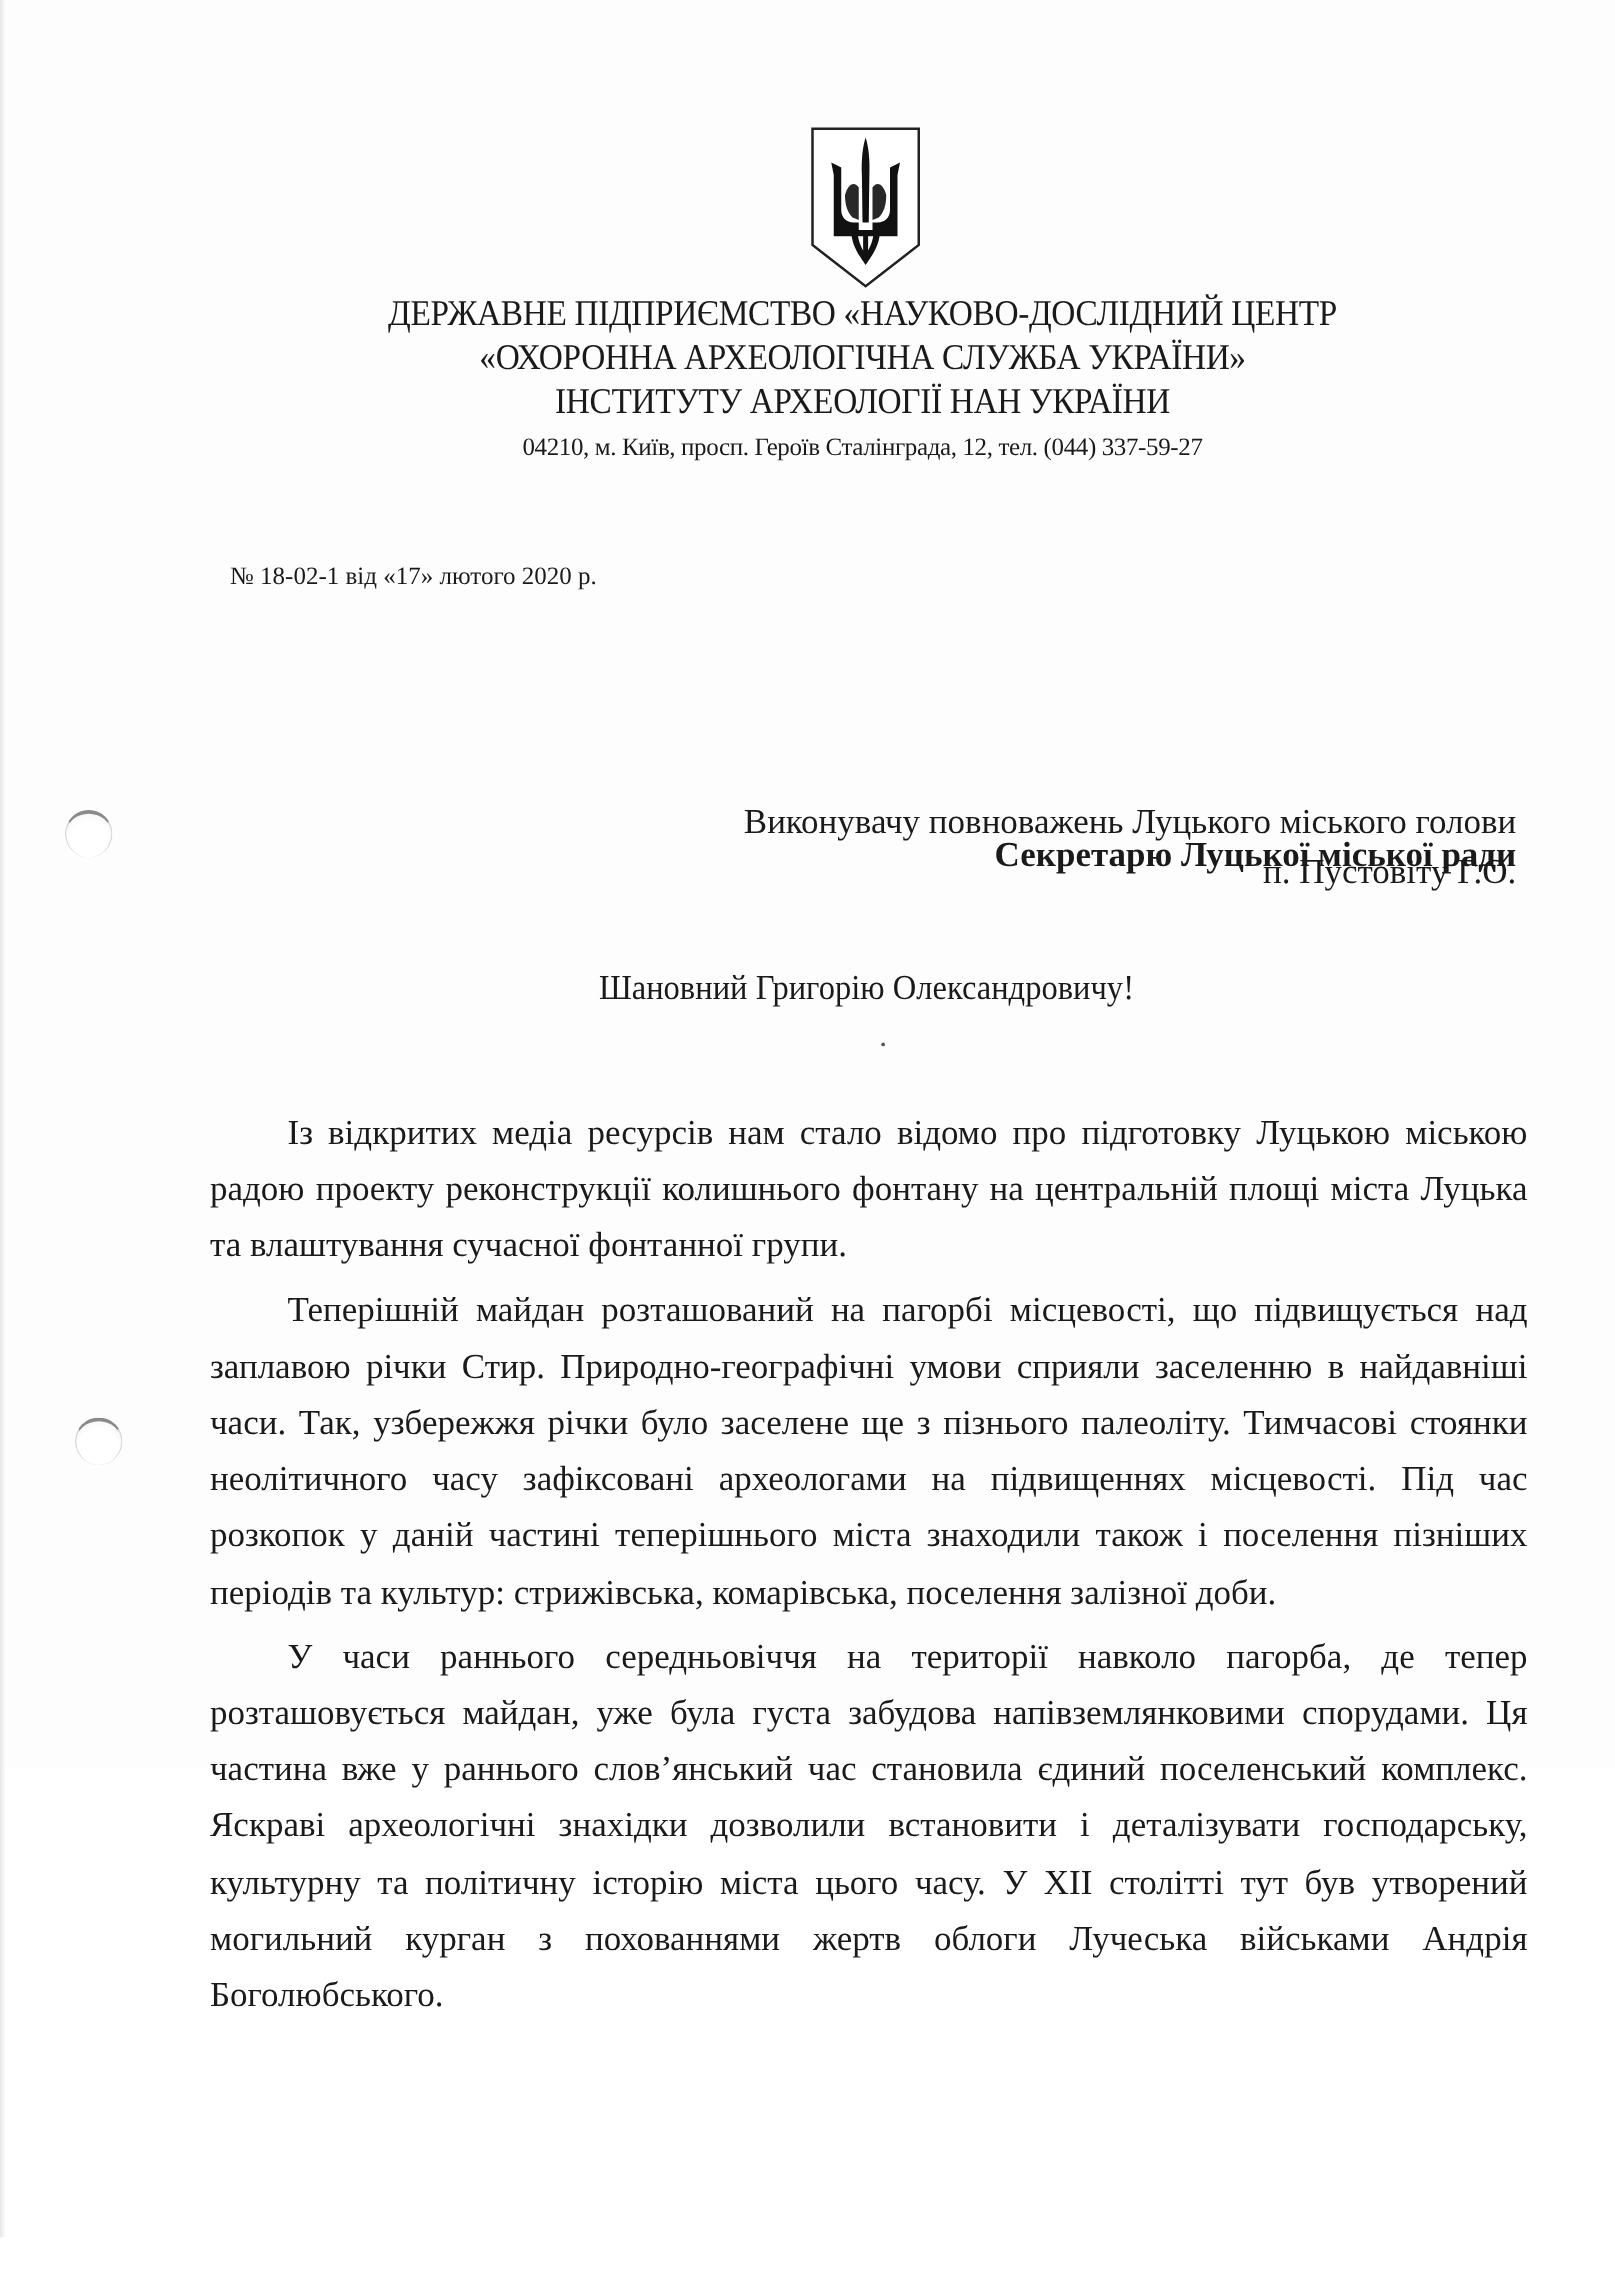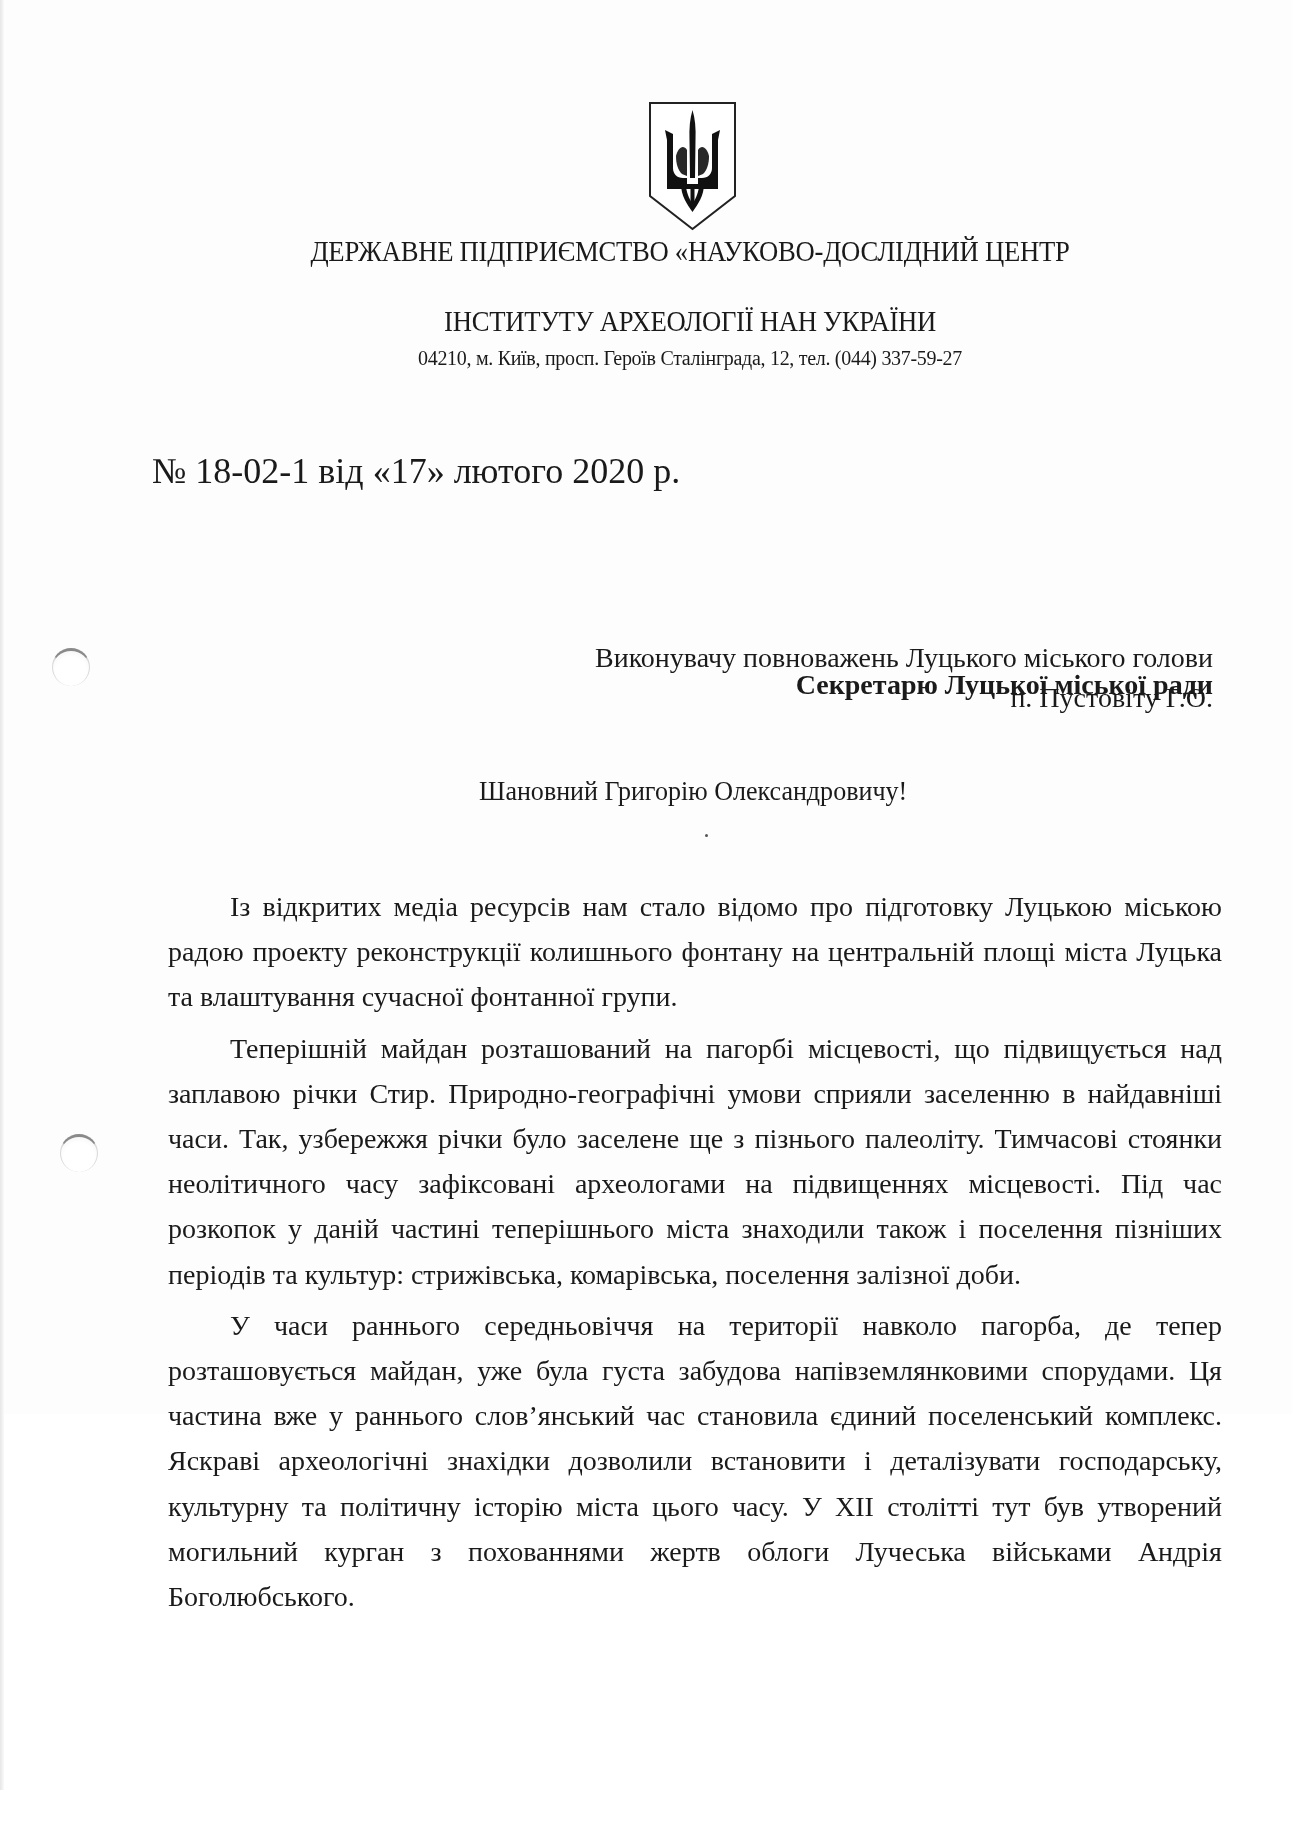--- a/index.html
+++ b/index.html
@@ -59,22 +59,22 @@
   }
   .lh-line { display: block; white-space: nowrap; }
   .letterhead .name { transform: scaleX(0.92); }
   .lh1 { top: 234px; }
   .lh2 { top: 269px; }
   .lh3 { top: 304px; text-align: center; }
   .lh4 { top: 341px; font-size: 20px; }
 
   .outgoing {
     position: absolute;
-    left: 152px; top: 450px;
-    font-size: 36px;
+    left: 184px; top: 450px;
+    font-size: 20px;
     white-space: nowrap;
   }
 
   .recipient {
     position: absolute;
     right: 79px;
     text-align: right;
     font-size: 28px;
     white-space: nowrap;
   }
@@ -132,20 +132,23 @@
       <path d="M62 56 C60 48 55 44 51 50 L51 76 L56 74 C60 70 62 64 62 56 Z" opacity="0.9"></path>
       <path d="M34 84 C34 96 40 104 45.5 112 C51 104 57 96 57 84 L52 84 C52 92 49 98 45.5 104 C42 98 39 92 39 84 Z"></path>
       <rect x="20" y="84" width="51" height="5"></rect>
       <rect x="43.5" y="86" width="4" height="20"></rect>
     </g>
   </svg>
 
   <div class="letterhead lh1">
     <span class="lh-line name">ДЕРЖАВНЕ ПІДПРИЄМСТВО «НАУКОВО-ДОСЛІДНИЙ ЦЕНТР</span>
   </div>
+  <div class="letterhead lh2">
+    <span class="lh-line name">«ОХОРОННА АРХЕОЛОГІЧНА СЛУЖБА УКРАЇНИ»</span>
+  </div>
   <div class="letterhead lh3">
     <span class="lh-line name">ІНСТИТУТУ АРХЕОЛОГІЇ НАН УКРАЇНИ</span>
   </div>
   <div class="letterhead lh4">
     <span class="lh-line">04210, м. Київ, просп. Героїв Сталінграда, 12, тел. (044) 337-59-27</span>
   </div>
 
   <div class="outgoing">№ 18-02-1 від «17» лютого 2020 р.</div>
 
   <div class="recipient rc1">Виконувачу повноважень Луцького міського голови</div>

